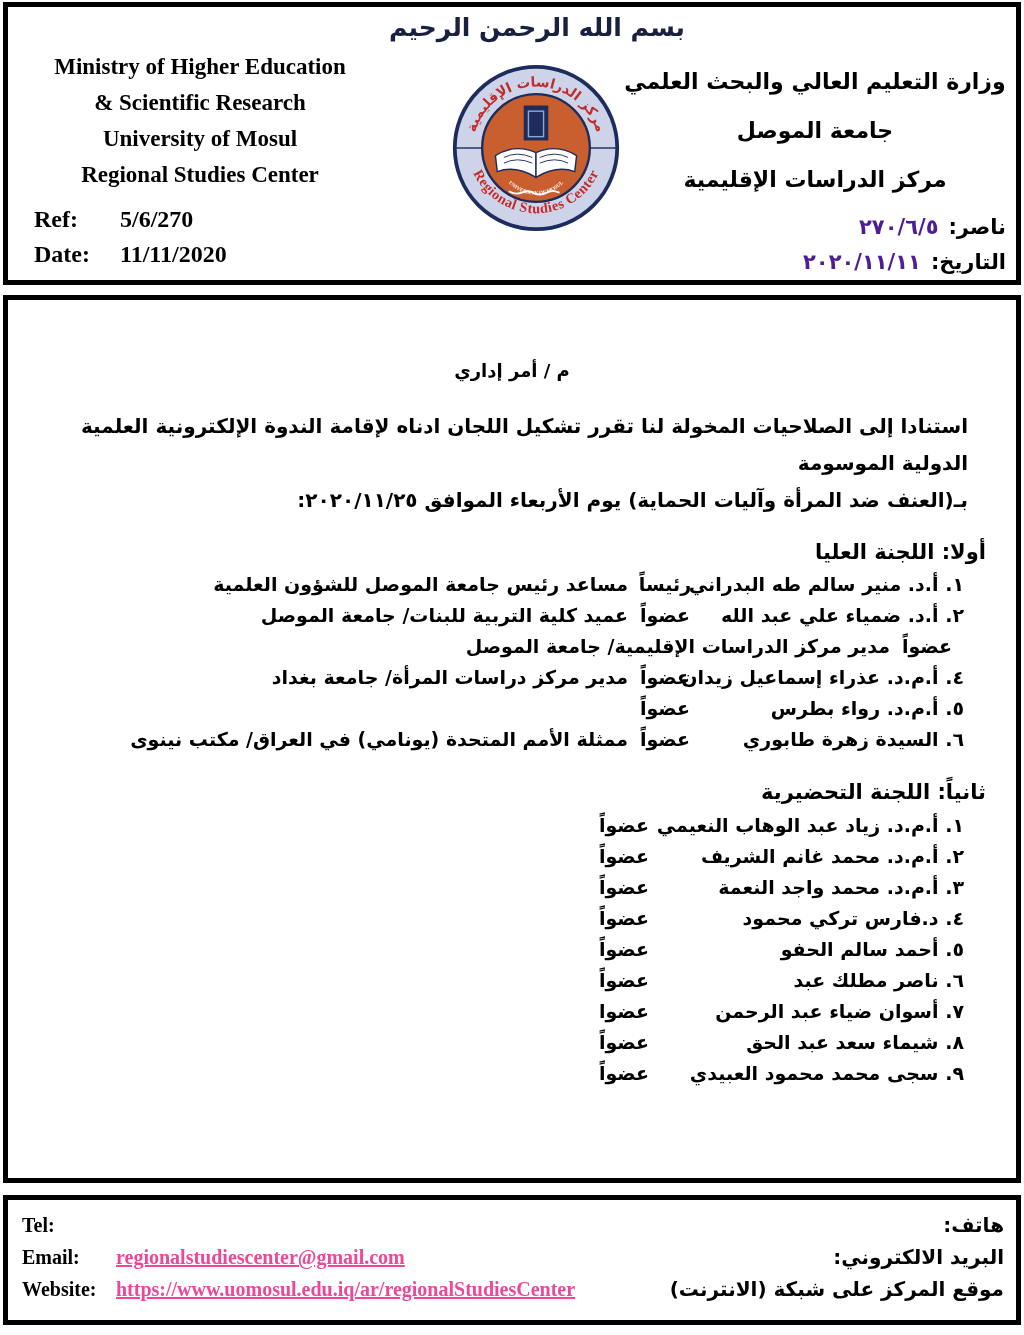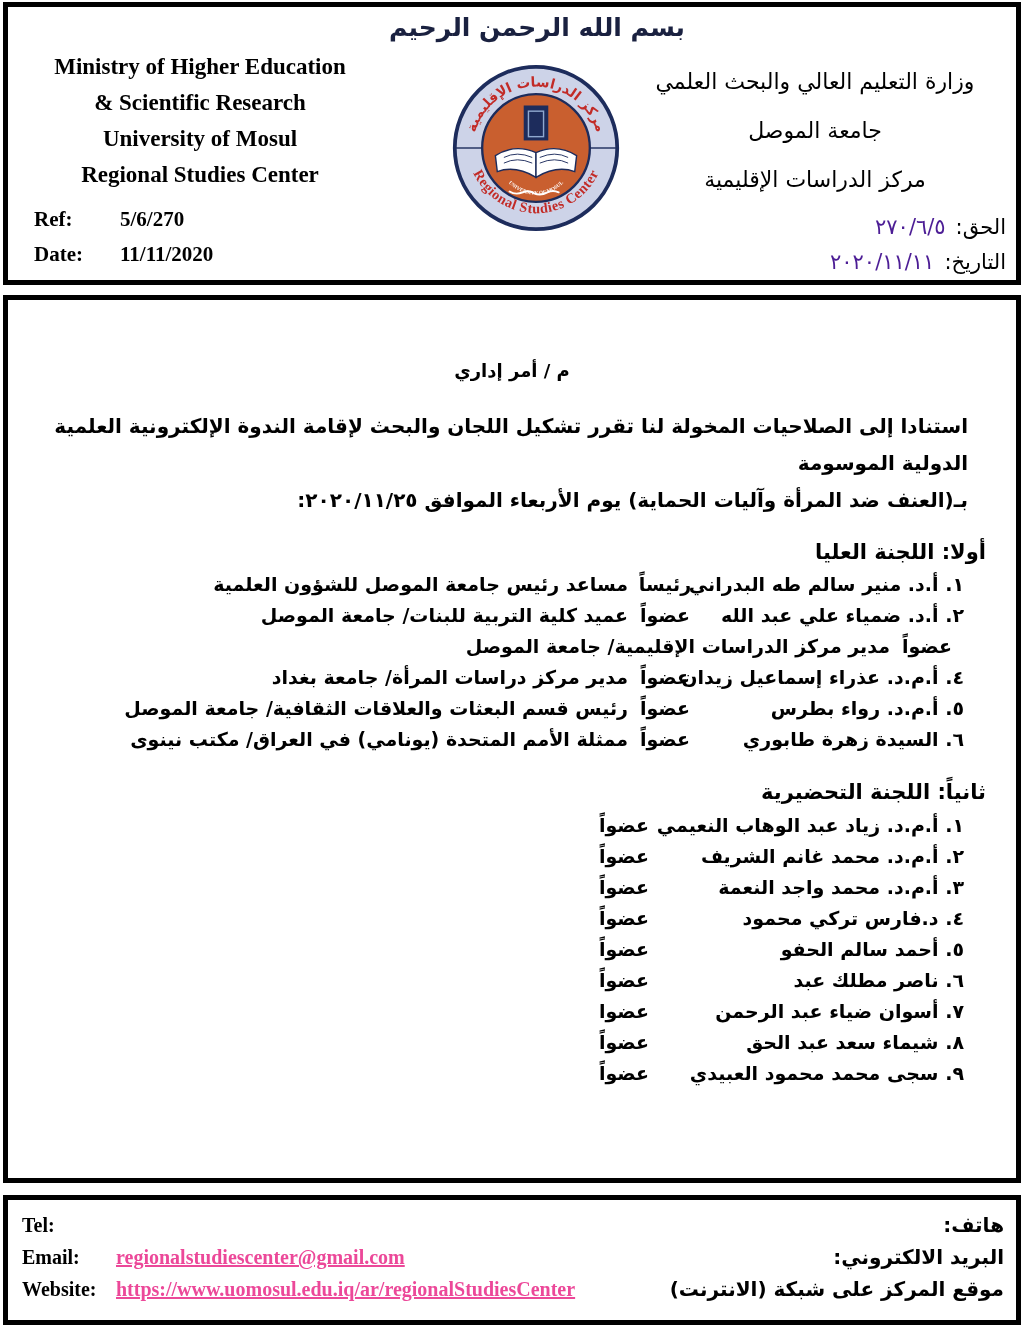--- a/index.html
+++ b/index.html
@@ -18,27 +18,27 @@
   .bismillah {
     position:absolute; left:0; right:0; top:6px; text-align:center;
     padding-left:50px; font-weight:bold; font-size:25px; color:#1a2140;
     direction:rtl; letter-spacing:0.5px;
   }
   .eng {
     position:absolute; left:6px; top:42px; width:372px; text-align:center;
     font-family:Liberation Serif, serif; font-weight:bold; font-size:23px;
   }
   .eng-line { line-height:36px; white-space:nowrap; }
-  .eng-refs { margin-top:9px; padding-left:20px; font-size:21px; }
+  .eng-refs { margin-top:9px; padding-left:20px; font-size:24px; }
   .eng-ref-row { display:flex; text-align:left; line-height:35px; }
   .eng-ref-row .lbl { width:86px; }
   .logo-wrap { position:absolute; left:443px; top:56px; width:170px; height:170px; }
   .arb {
     position:absolute; right:10px; top:50px; width:382px;
-    direction:rtl; font-weight:normal;
+    direction:rtl; font-weight:bold;
   }
   .arb-line { font-size:22px; line-height:49px; text-align:center; white-space:nowrap; }
   .arb-refs { margin-top:6px; }
   .arb-ref-row { display:flex; direction:rtl; font-size:21px; line-height:35px; }
   .arb-ref-row .lbl { margin-left:10px; }
   .arb-ref-row .val { color:#4c1d95; letter-spacing:1px; }
 
   
   .doc-title { direction:rtl; text-align:center; margin-top:60px; font-size:18px; font-weight:bold; }
   .para { direction:rtl; text-align:right; font-weight:bold; font-size:20px;
@@ -119,36 +119,36 @@
         <path d="M 62 136 q 6 4 14 1 q 6 -3 12 1 q 7 3 14 -1 q 6 -3 12 0" fill="none" stroke="#ffffff" stroke-width="2" stroke-linecap="round"></path>
       </svg>
     </div>
 
     <div class="arb">
       <div class="arb-line">وزارة التعليم العالي والبحث العلمي</div>
       <div class="arb-line">جامعة الموصل</div>
       <div class="arb-line">مركز الدراسات الإقليمية</div>
       <div class="arb-refs">
         <div class="arb-ref-row">
-          <span class="lbl">الحق:</span>
+          <span class="lbl">ناصر:</span>
           <span class="val">٢٧٠/٦/٥</span>
         </div>
         <div class="arb-ref-row">
           <span class="lbl">التاريخ:</span>
           <span class="val">٢٠٢٠/١١/١١</span>
         </div>
       </div>
     </div>
   </section>
 
   <section class="box main-box">
     <div class="doc-title">م / أمر إداري</div>
 
     <div class="para">
-      <div>استنادا إلى الصلاحيات المخولة لنا تقرر تشكيل اللجان والبحث لإقامة الندوة الإلكترونية العلمية الدولية الموسومة</div>
+      <div>استنادا إلى الصلاحيات المخولة لنا تقرر تشكيل اللجان ادناه لإقامة الندوة الإلكترونية العلمية الدولية الموسومة</div>
       <div>بـ(العنف ضد المرأة وآليات الحماية) يوم الأربعاء الموافق ٢٠٢٠/١١/٢٥:</div>
     </div>
 
     <div class="sec-h">أولا: اللجنة العليا</div>
     <div class="mlist list1">
 
         <div class="m-row">
           <span class="m-name">١. أ.د. منير سالم طه البدراني</span>
           <span class="m-role">رئيساً</span>
           <span class="m-desc">مساعد رئيس جامعة الموصل للشؤون العلمية</span>
@@ -167,21 +167,20 @@
 
         <div class="m-row">
           <span class="m-name">٤. أ.م.د. عذراء إسماعيل زيدان</span>
           <span class="m-role">عضواً</span>
           <span class="m-desc">مدير مركز دراسات المرأة/ جامعة بغداد</span>
         </div>
 
         <div class="m-row">
           <span class="m-name">٥. أ.م.د. رواء بطرس</span>
           <span class="m-role">عضواً</span>
-          <span class="m-desc">رئيس قسم البعثات والعلاقات الثقافية/ جامعة الموصل</span>
         </div>
 
         <div class="m-row">
           <span class="m-name">٦. السيدة زهرة طابوري</span>
           <span class="m-role">عضواً</span>
           <span class="m-desc">ممثلة الأمم المتحدة (يونامي) في العراق/ مكتب نينوى</span>
         </div>
       </div>
 
     <div class="sec-h">ثانياً: اللجنة التحضيرية</div>

